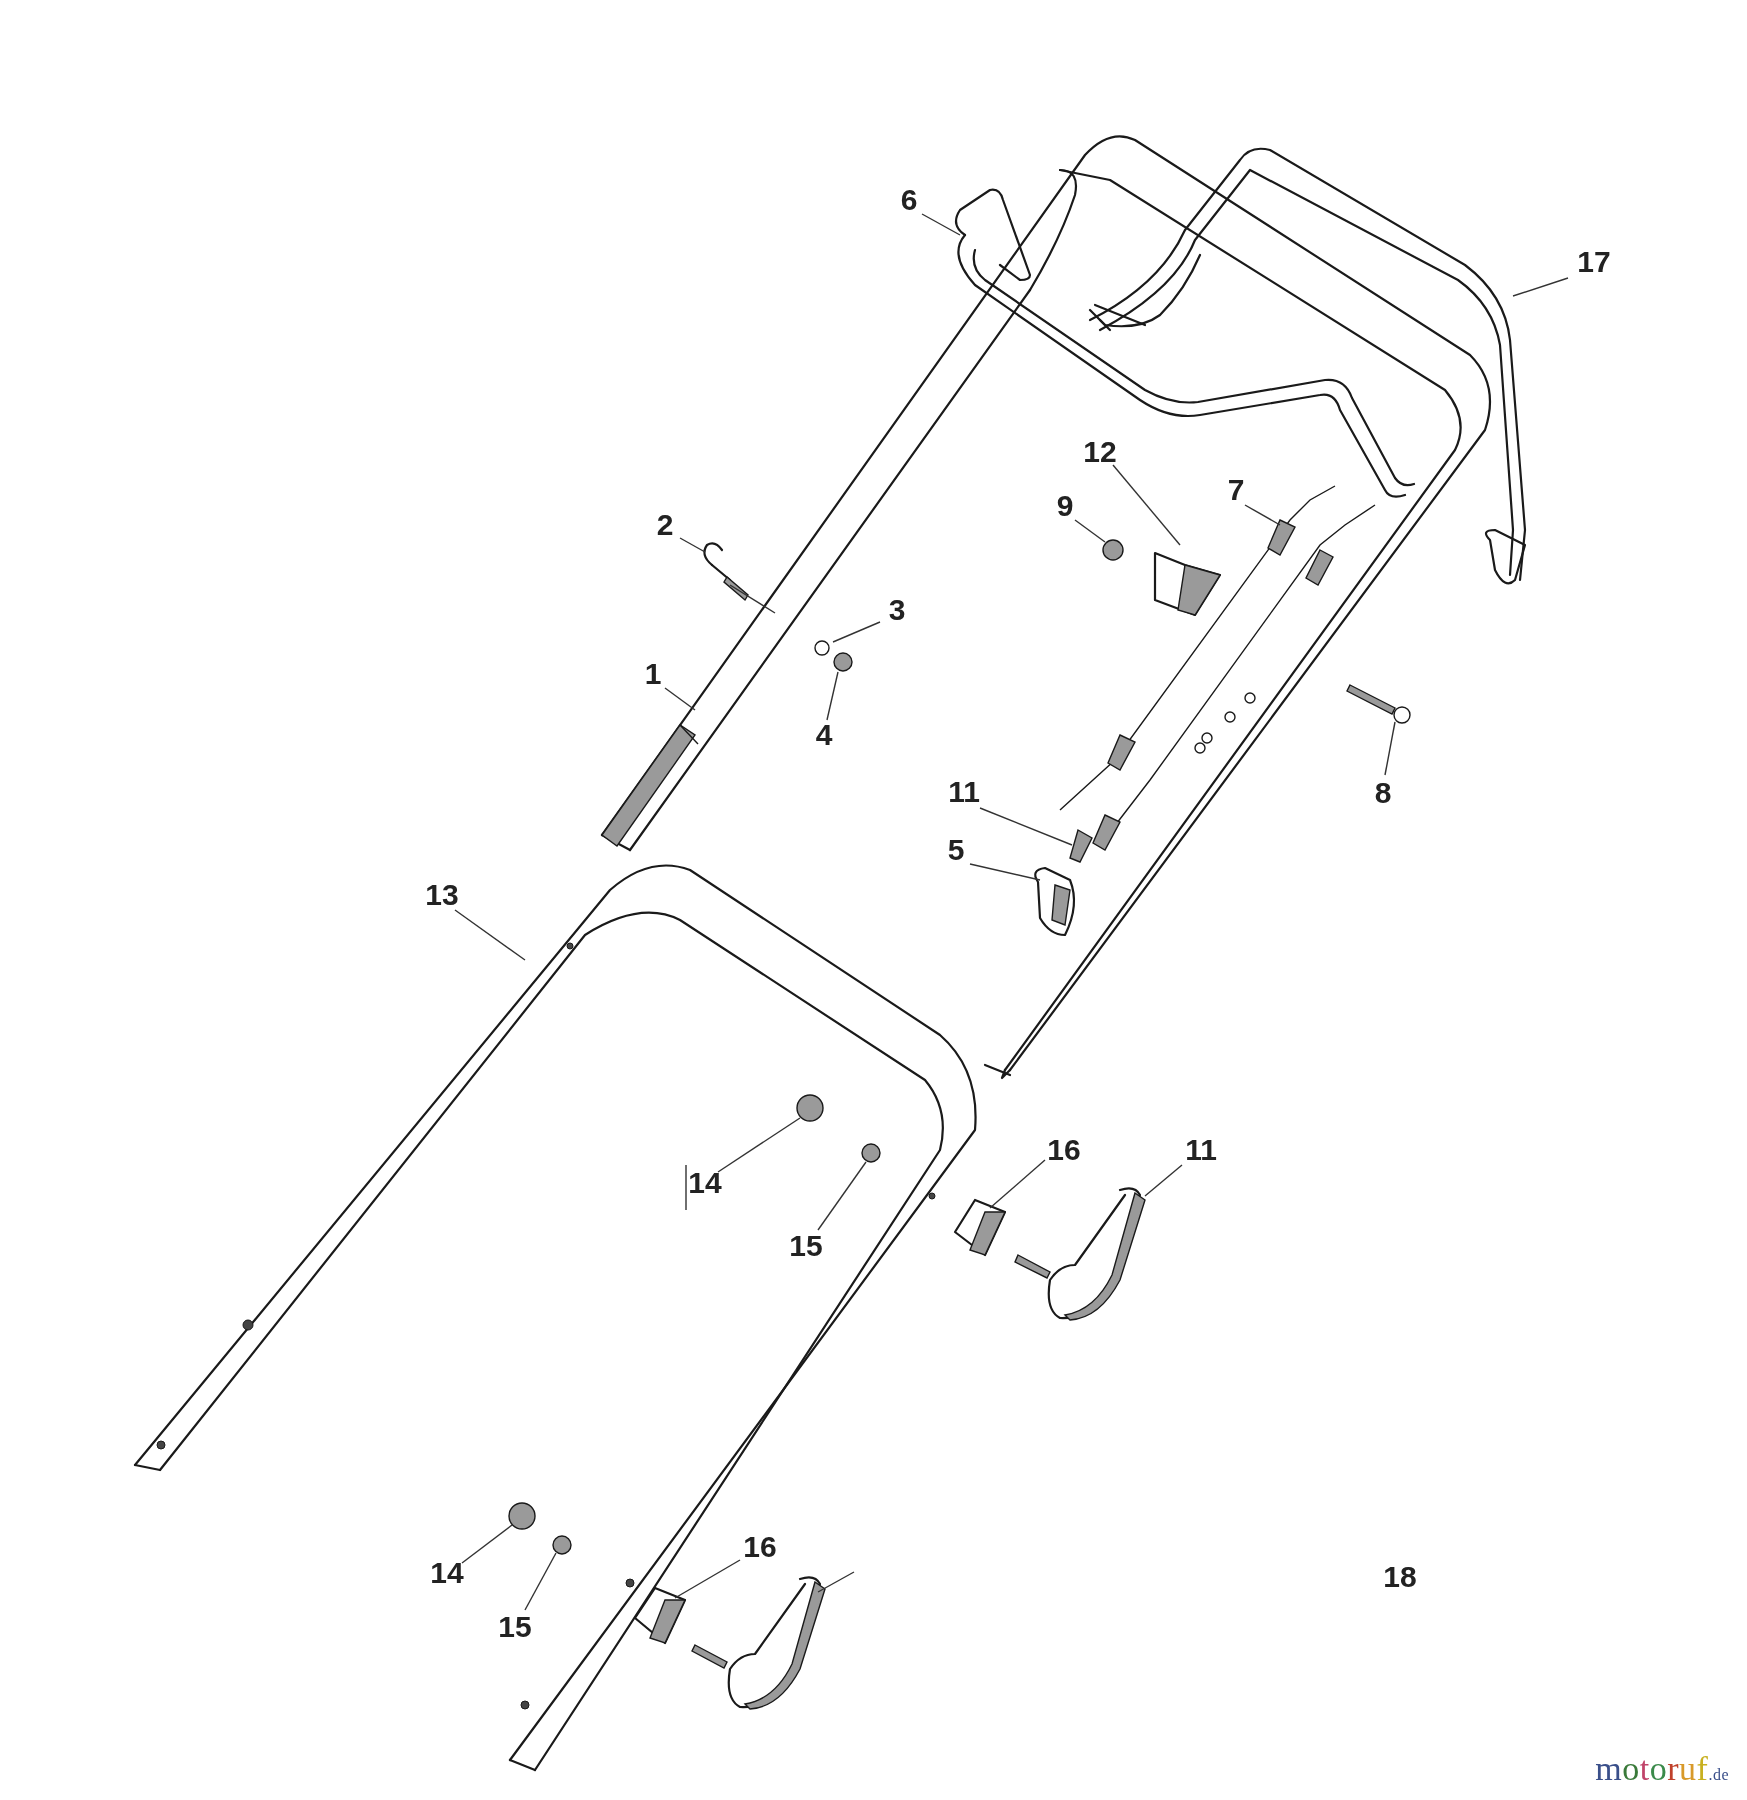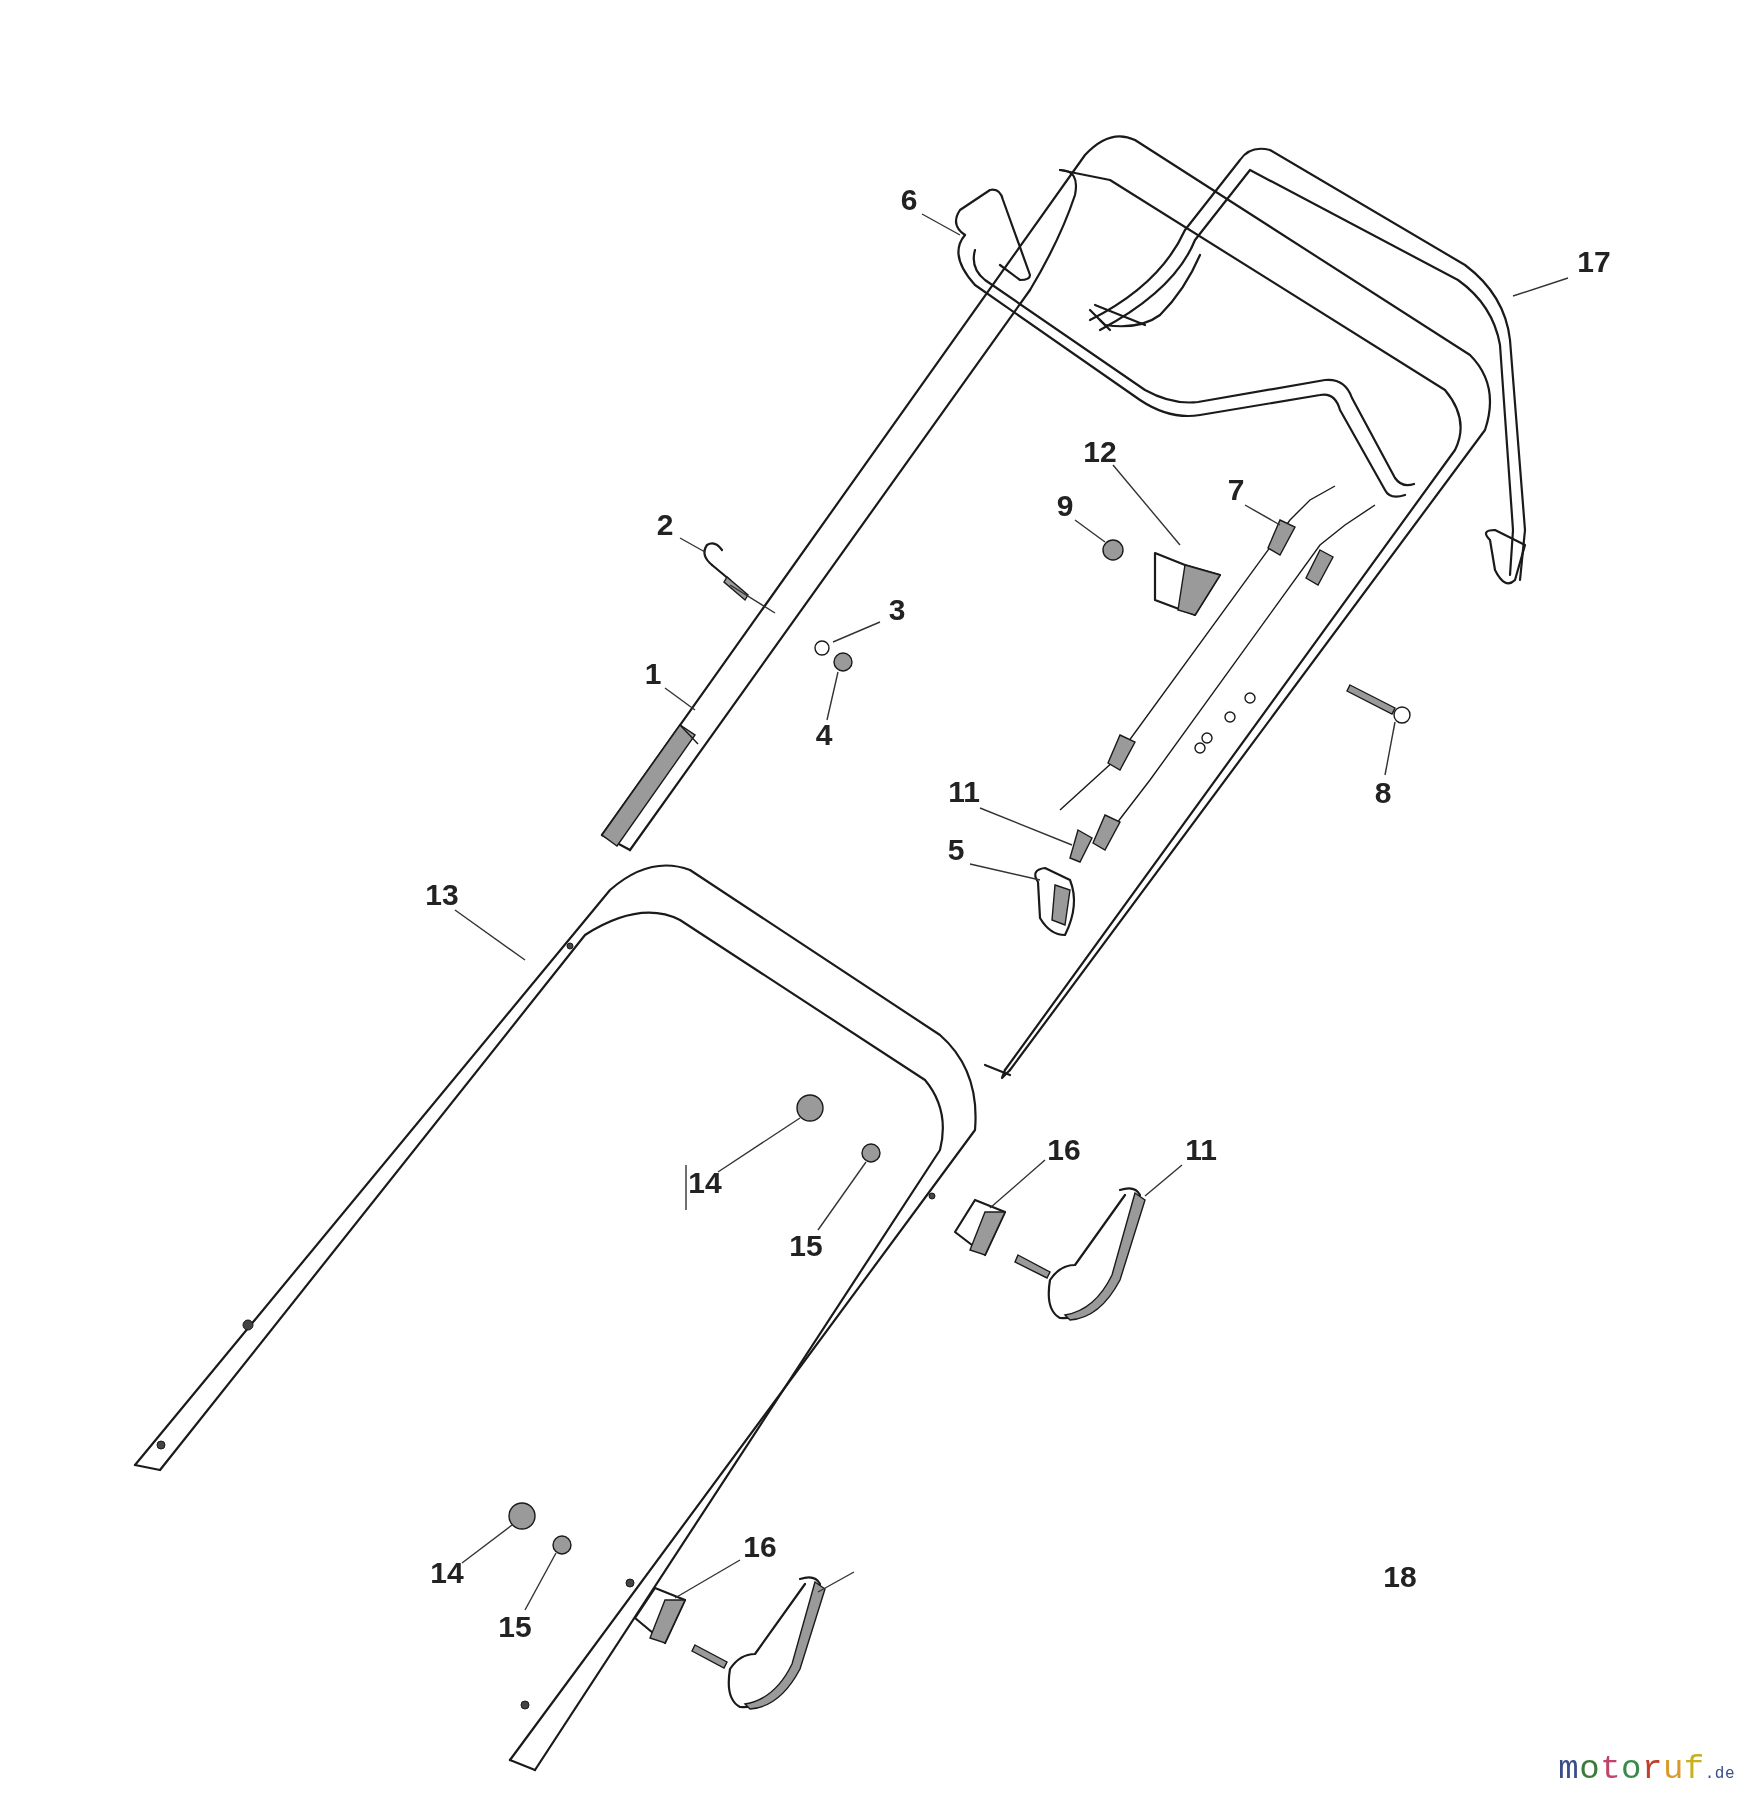--- a/index.html
+++ b/index.html
@@ -1,19 +1,19 @@
 <!DOCTYPE html>
 <html><head>
 <meta charset="utf-8">
 <style>
   html, body { margin:0; padding:0; background:#ffffff; }
   #canvas { position:relative; width:1747px; height:1800px; background:#ffffff; overflow:hidden; }
   svg.art { position:absolute; left:0; top:0; }
   .lbl { position:absolute; font-family:"Liberation Sans", sans-serif; font-weight:bold; font-size:30px; color:#222222; line-height:1; transform:translate(-50%,-50%); white-space:nowrap; }
-  .brand { position:absolute; right:12px; bottom:12px; font-family:Liberation Mono, monospace; font-size:34px; letter-spacing:0.5px; }
+  .brand { position:absolute; right:18px; bottom:12px; font-family:Liberation Serif, serif; font-size:34px; letter-spacing:0.5px; }
   .brand .tld { font-size:16px; color:#3a4f8a; }
   .part { fill:none; stroke:#1a1a1a; stroke-width:2.2; stroke-linecap:round; stroke-linejoin:round; }
   .thin { fill:none; stroke:#1a1a1a; stroke-width:1.4; }
   .lead { fill:none; stroke:#333333; stroke-width:1.4; }
   .hatch { fill:#9a9a9a; stroke:#1a1a1a; stroke-width:1.4; }
   .dot { fill:#444; stroke:#1a1a1a; stroke-width:1; }
 </style>
 </head>
 <body>
 

